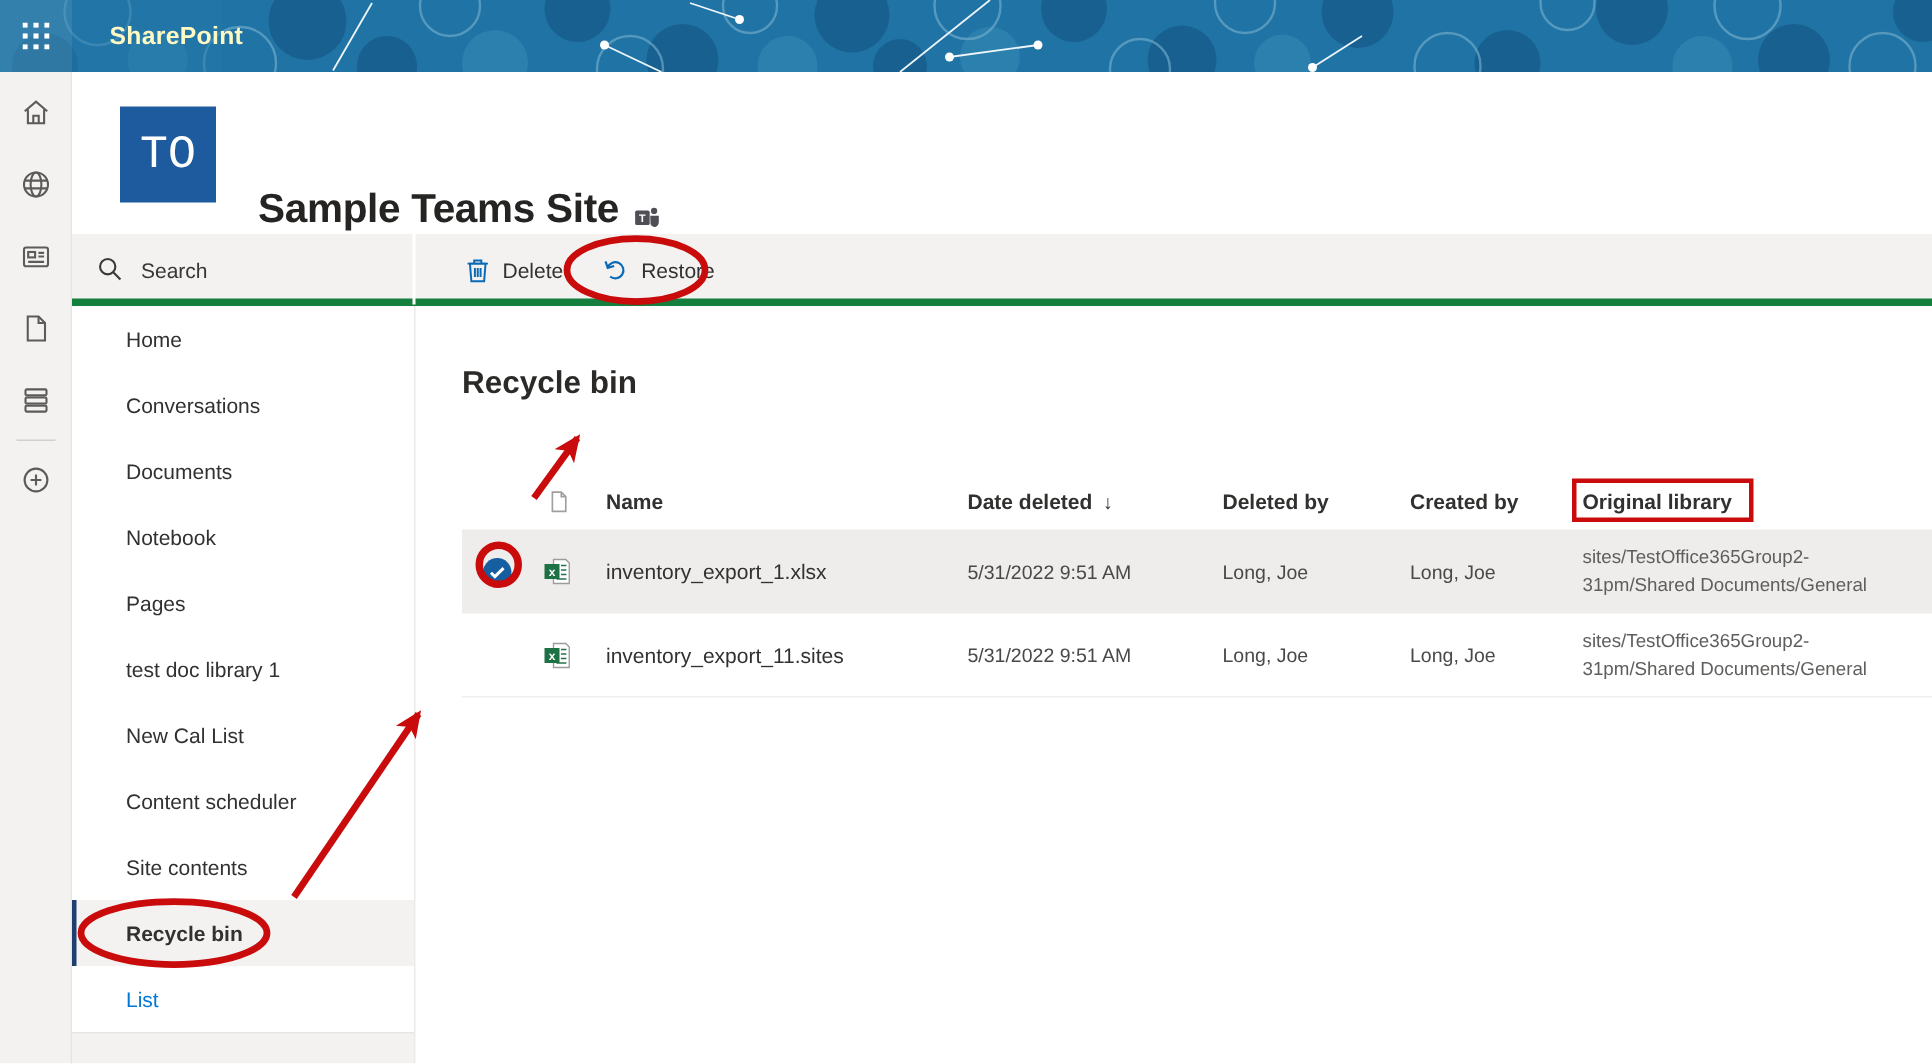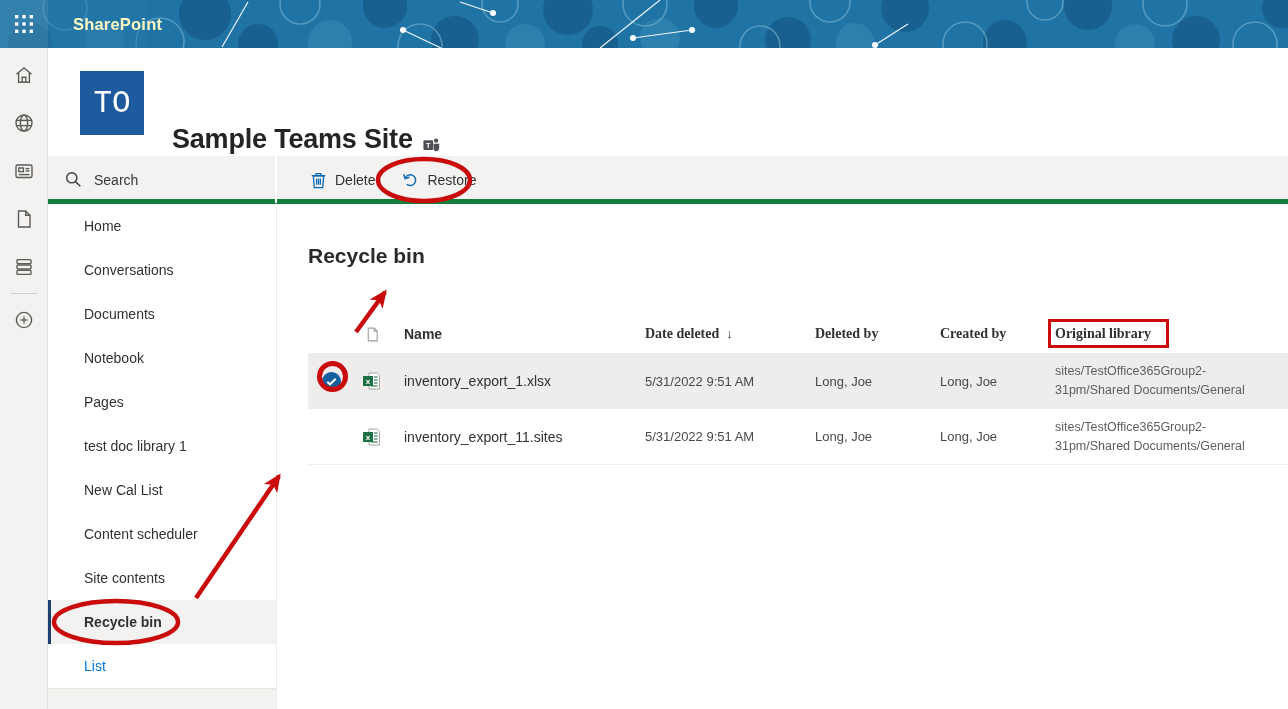--- a/index.html
+++ b/index.html
@@ -42,21 +42,21 @@
   .nav-footer { position:absolute; left:0; right:0; top:484px; bottom:0; background:#f3f2f1; border-top:1px solid #e8e6e3; }
 
   
   .main { position:absolute; left:278px; top:204px; right:0; bottom:0; background:#fff; }
   .page-title { position:absolute; left:30px; top:40px; font-size:21px; font-weight:700; color:#2b2a29; }
 
   .grid { position:absolute; left:30px; right:0; top:111px; }
   .cols { display:grid; grid-template-columns:46px 36px 245px 170px 125px 115px 1fr; }
   .thead { height:38px; align-items:center; }
   .hcell { font-size:14px; font-weight:700; color:#323130; display:flex; align-items:center; cursor:pointer; }
-  .h-name { padding-left:14px; } .h-pad { padding-left:10px;font-family:Liberation Serif, serif; }
+  .h-name { padding-left:14px; } .h-pad { padding-left:10px; }
   .sort-arrow { font-weight:400; font-size:13px; margin-left:7px; color:#323130; }
   .c-center { display:flex; align-items:center; justify-content:center; }
 
   .trow { height:56px; align-items:center; cursor:pointer; }
   .trow.selected { background:#eeedec; }
   .trow.plain { border-bottom:1px solid #f0efed; }
   .c-name { padding-left:14px; font-size:14px; color:#323130; }
   .trow.selected .c-name { font-weight:400; }
   .c-meta { padding-left:10px; font-size:13px; color:#4a4947; }
   .c-loc { padding:0 30px 0 10px; font-size:12.5px; line-height:1.5; color:#605e5c; }

